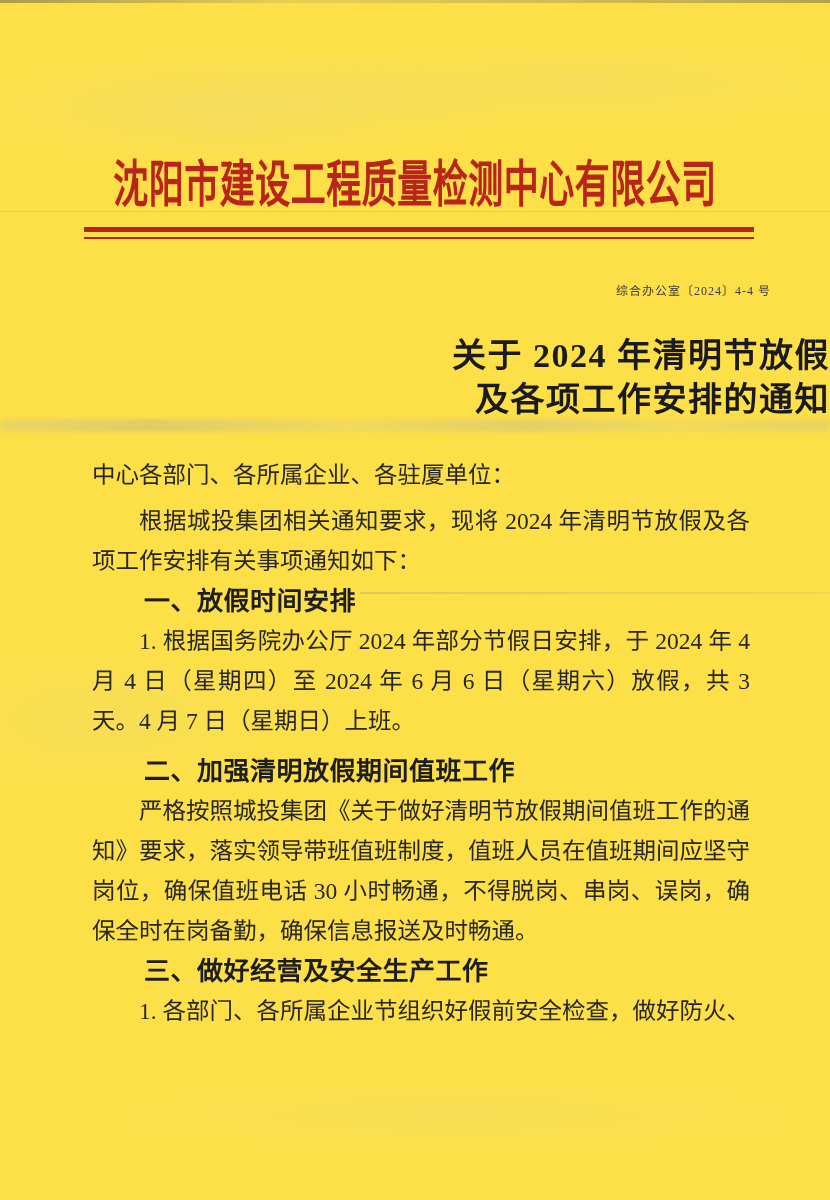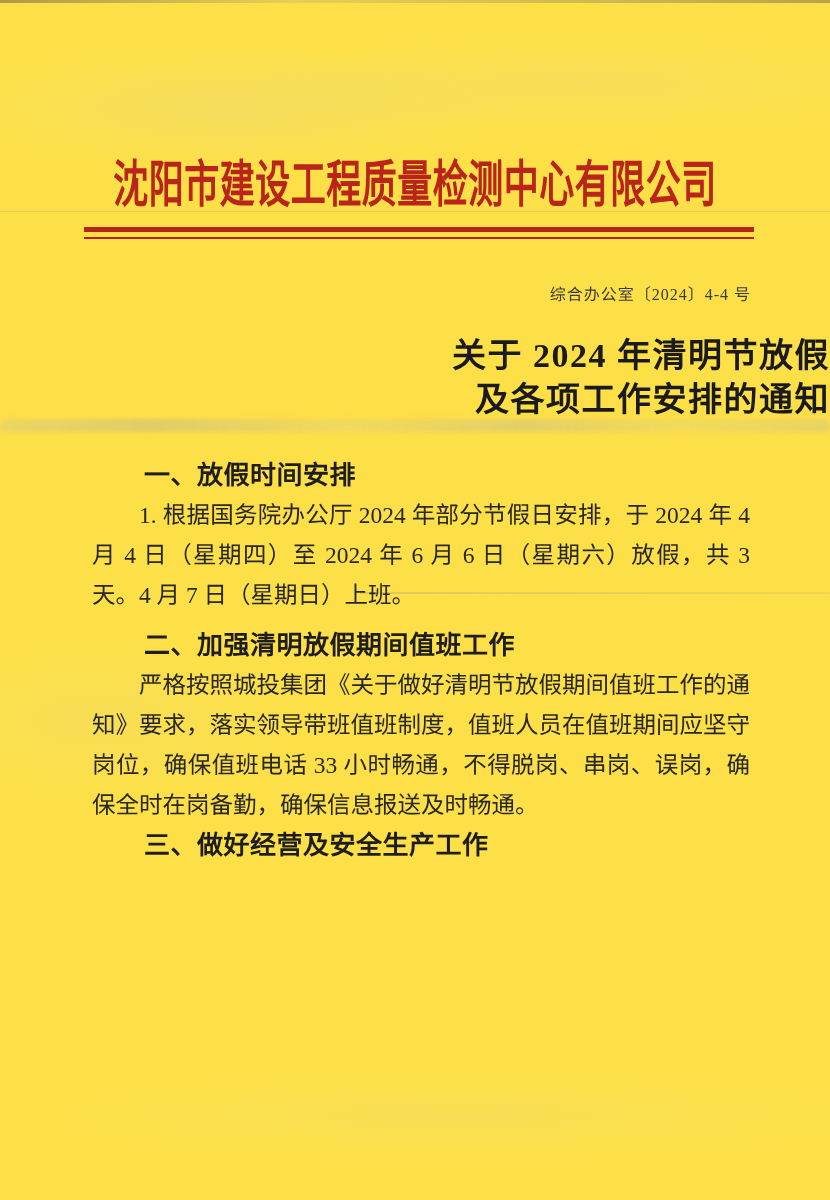--- a/index.html
+++ b/index.html
@@ -61,22 +61,22 @@
     transform-origin: top center;
     white-space: nowrap;
   }
   .letterhead-rule {
     position: absolute; top: 227px; left: 84px; width: 670px;
   }
   .rule-thick { height: 5px; background: #b5251c; }
   .rule-thin  { height: 2px; background: #b5251c; margin-top: 5px; }
 
   .doc-number {
-    position: absolute; top: 281px; right: 79px;
-    font-size: 16px;
+    position: absolute; top: 281px; right: 59px;
+    font-size: 12px;
     color: #3a3a42;
     letter-spacing: 1px;
     white-space: nowrap;
   }
 
   .notice-title {
     position: absolute; top: 334px; left: 0; width: 100%;
     margin: 0;
     text-align: right;
     font-size: 34px;
@@ -129,29 +129,32 @@
   <h1 class="notice-title">
     <span>关于 2024 年清明节放假</span>
     <span>及各项工作安排的通知</span>
   </h1>
 
   <div class="artifact-smudge"></div>
   <div class="artifact-hairline-2"></div>
 
   <div class="doc-body">
 
+    <p class="salutation">中心各部门、各所属企业、各驻厦单位：</p>
 
+    <p class="para">根据城投集团相关通知要求，现将 2024 年清明节放假及各项工作安排有关事项通知如下：</p>
 
     <p class="section-heading">一、放假时间安排</p>
 
     <p class="para">1. 根据国务院办公厅 2024 年部分节假日安排，于 2024 年 4 月 4 日（星期四）至 2024 年 6 月 6 日（星期六）放假，共 3 天。4 月 7 日（星期日）上班。</p>
 
 
     <p class="section-heading extra-space">二、加强清明放假期间值班工作</p>
 
-    <p class="para">严格按照城投集团《关于做好清明节放假期间值班工作的通知》要求，落实领导带班值班制度，值班人员在值班期间应坚守岗位，确保值班电话 33 小时畅通，不得脱岗、串岗、误岗，确保全时在岗备勤，确保信息报送及时畅通。</p>
+    <p class="para">严格按照城投集团《关于做好清明节放假期间值班工作的通知》要求，落实领导带班值班制度，值班人员在值班期间应坚守岗位，确保值班电话 30 小时畅通，不得脱岗、串岗、误岗，确保全时在岗备勤，确保信息报送及时畅通。</p>
 
     <p class="section-heading">三、做好经营及安全生产工作</p>
 
+    <p class="para">1. 各部门、各所属企业节组织好假前安全检查，做好防火、</p>
 
   </div>
 
 </div>
 
 </body></html>

